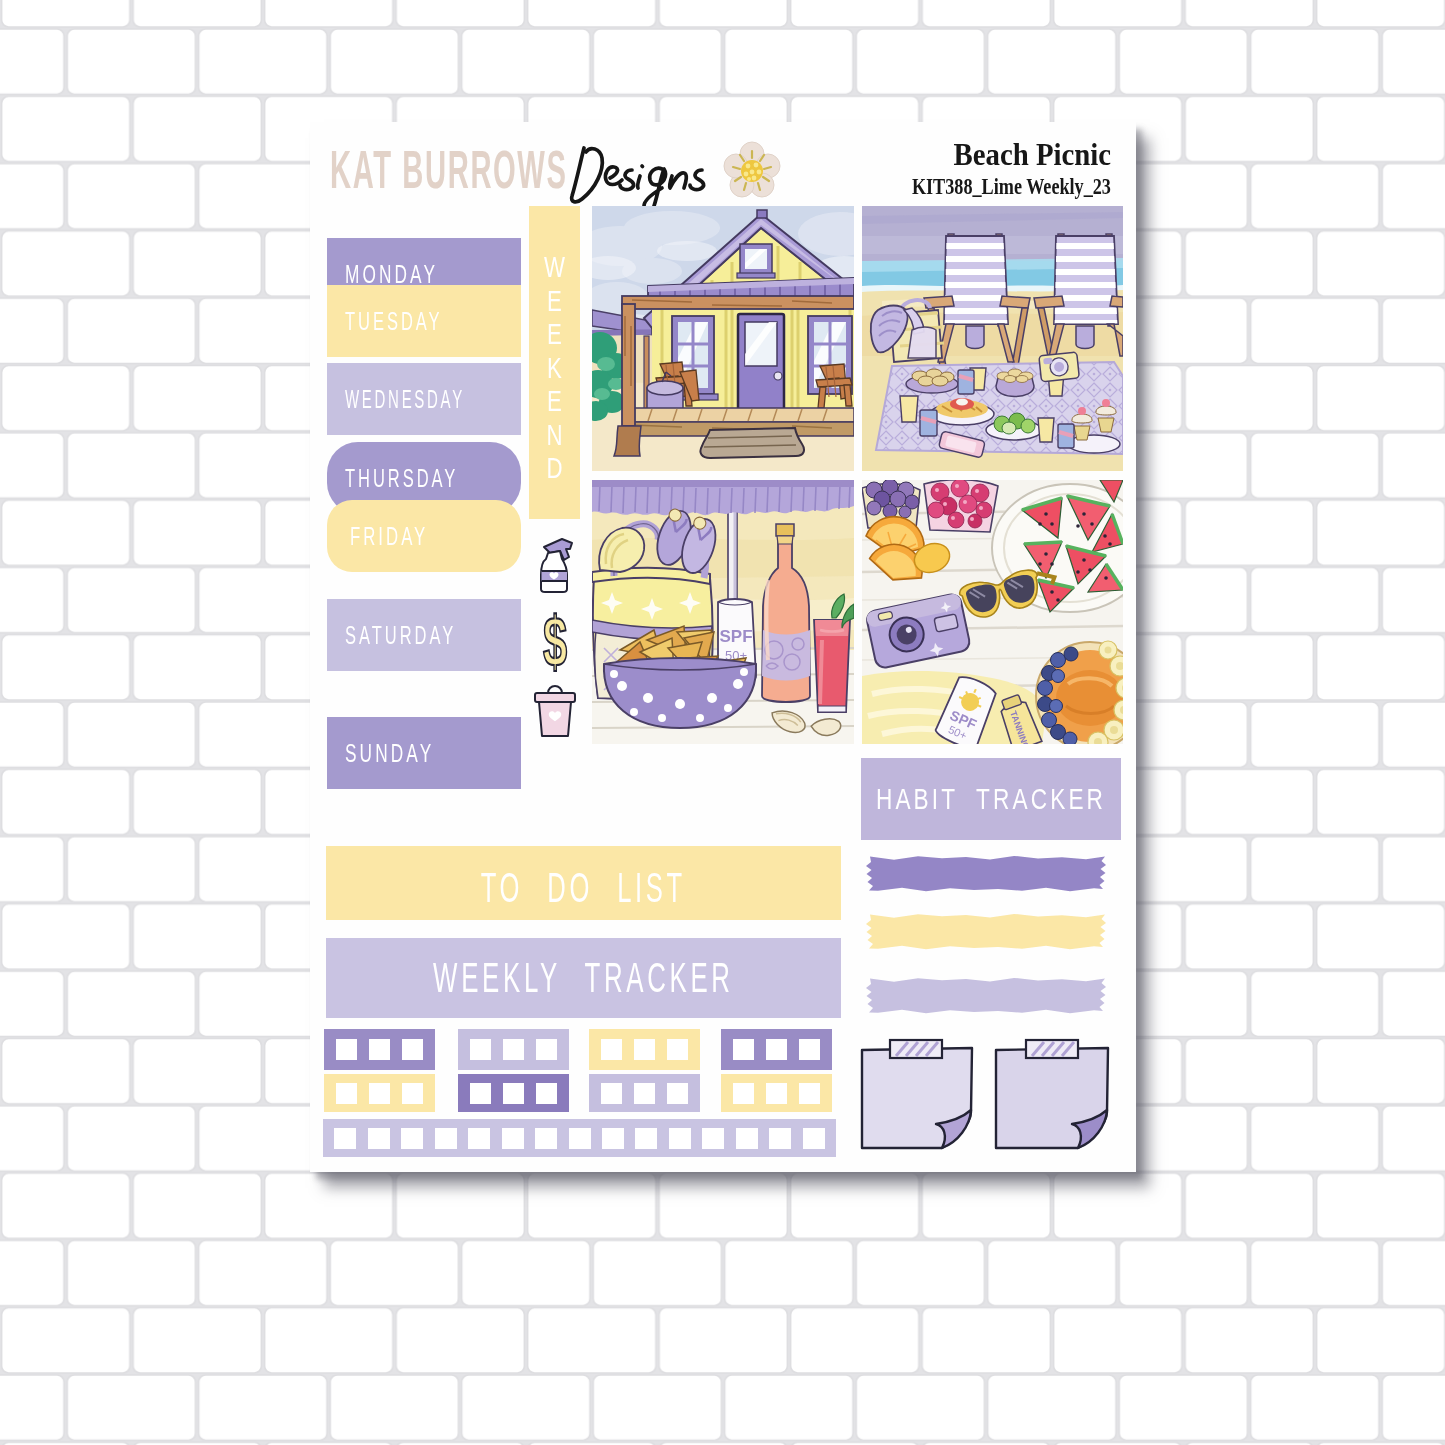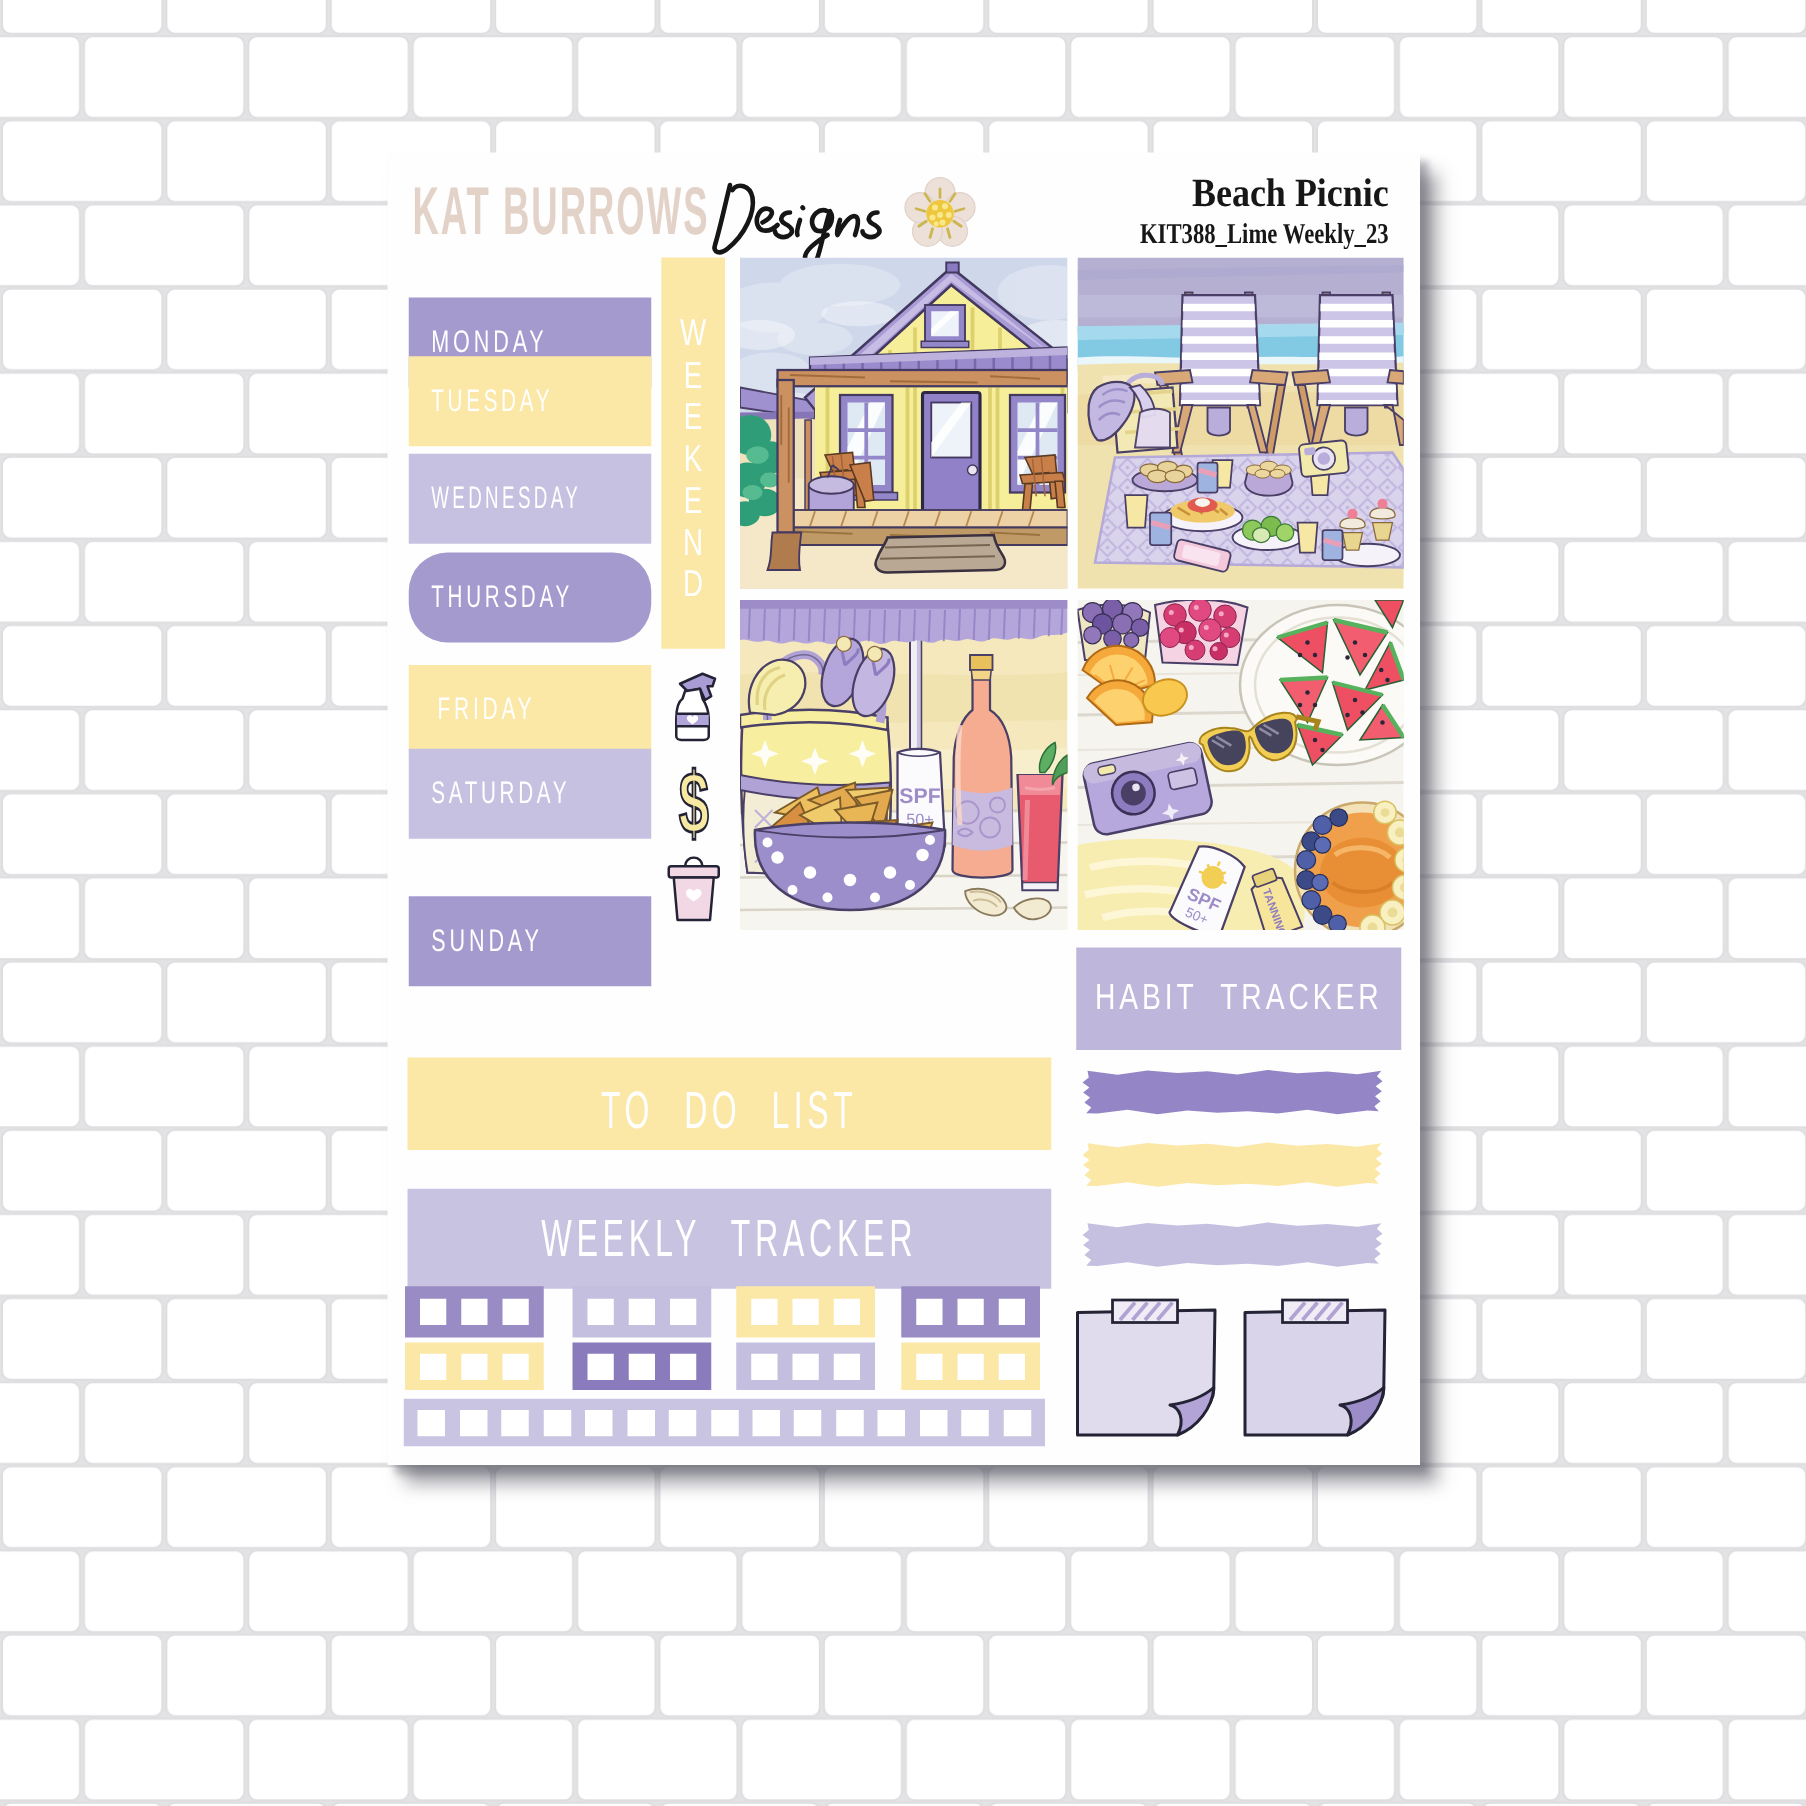--- a/index.html
+++ b/index.html
@@ -109,21 +109,21 @@
     </div>
 
   <div class="daylabel lav" style="top:241px;text-decoration:underline;">
       <span style="--sx:0.60;">WEDNESDAY</span>
     </div>
 
   <div class="daylabel purple" style="top:319.5px;border-radius:31px;">
       <span>THURSDAY</span>
     </div>
 
-  <div class="daylabel yellow" style="top:410px;">
+  <div class="daylabel yellow" style="top:378px;border-radius:25px;">
       <span style="left:23px;--sx:0.67;">FRIDAY</span>
     </div>
 
   <div class="daylabel lav" style="top:476.5px;">
       <span>SATURDAY</span>
     </div>
 
   <div class="daylabel purple" style="top:555px;margin-top:40px;">
       <span style="--sx:0.69;">SUNDAY</span>
     </div>
@@ -804,21 +804,21 @@
         <circle cx="252" cy="250" r="4"></circle>
           <circle cx="236" cy="262" r="4"></circle>
           <circle cx="246" cy="170" r="3.5"></circle>
       </g>
     </g>
   </svg>
 
 
   <div class="banner yellow" style="top:724px;height:74px;line-height:84px;"><span style="--bx:0.609;">TO DO LIST</span></div>
 
-  <div class="banner" style="top:816px;height:80px;line-height:80px;background:#c9c3e2;margin-top:13px;"><span style="--bx:0.615;">WEEKLY TRACKER</span></div>
+  <div class="banner" style="top:816px;height:80px;line-height:80px;background:#c9c3e2;"><span style="--bx:0.615;">WEEKLY TRACKER</span></div>
 
   <div class="abs" style="left:551px;top:635.5px;width:260px;height:82px;
       background:#bfb6db;color:#fff;">
     <span style="position:absolute;left:50%;top:50%;transform:translate(-50%,-50%) scaleX(0.78);
       font-size:29px;letter-spacing:4px;word-spacing:12px;white-space:nowrap;">HABIT TRACKER</span>
   </div>
 
   <svg class="abs" style="left:552px;top:730px;" width="247" height="42" viewBox="0 0 247 42">
     <path d="M8.0,4.5 L32.0,7.8 L56.0,4.3 L80.0,6.3 L104.0,4.9 L128.0,7.6 L152.0,3.9 L176.0,6.5 L200.0,5.2 L224.0,7.3 L243.0,4.5 L239.5,9.0 L244.0,13.0 L238.5,17.0 L243.5,21.0 L238.0,25.0 L242.5,29.0 L237.5,33.0 L241.0,37.0 L232.0,36.3 L208.0,39.3 L184.0,35.7 L160.0,38.7 L136.0,36.9 L112.0,38.1 L88.0,36.3 L64.0,39.3 L40.0,35.7 L16.0,38.7 L7.0,38.5 L11.0,34.0 L5.5,30.0 L10.0,26.0 L4.5,22.0 L9.5,18.0 L4.0,14.0 L9.0,10.0 Z" fill="#9486c6"></path>
   </svg>

